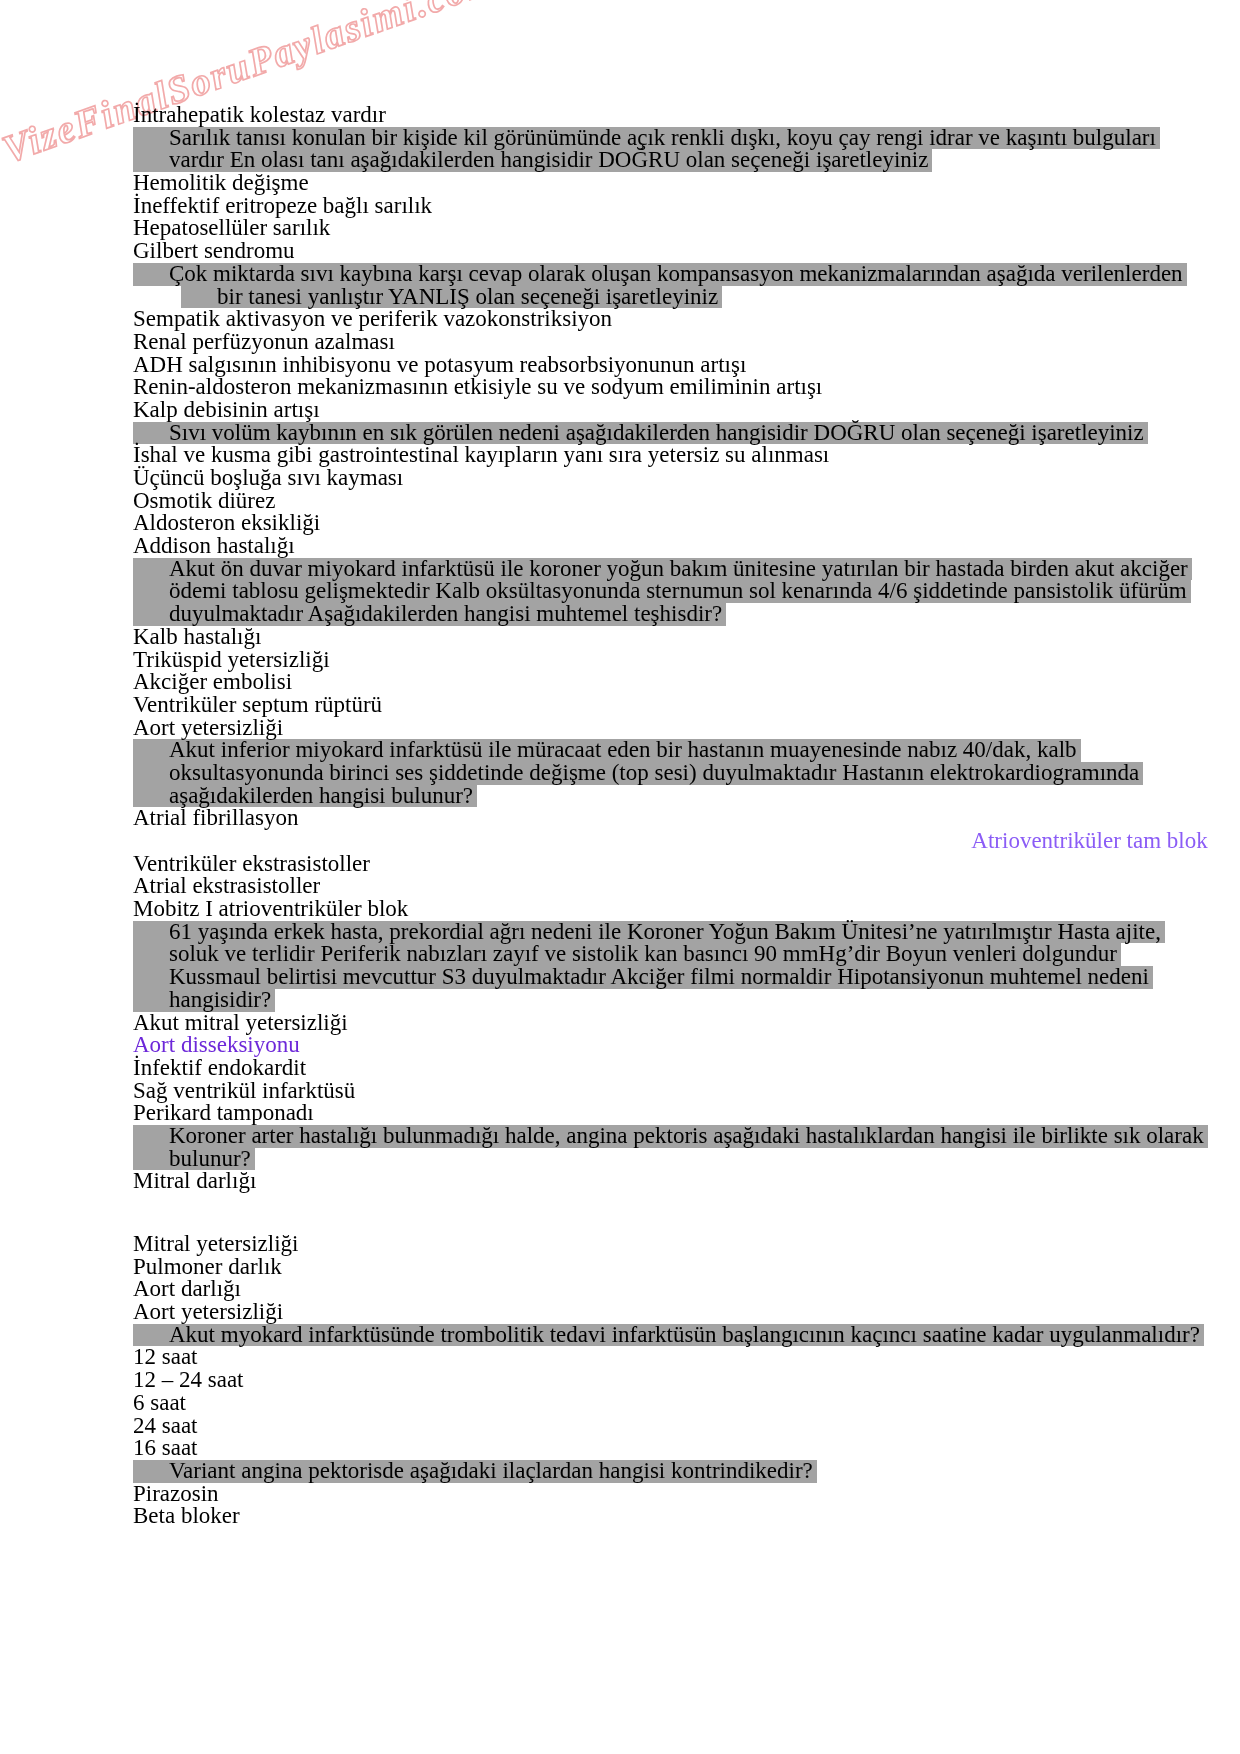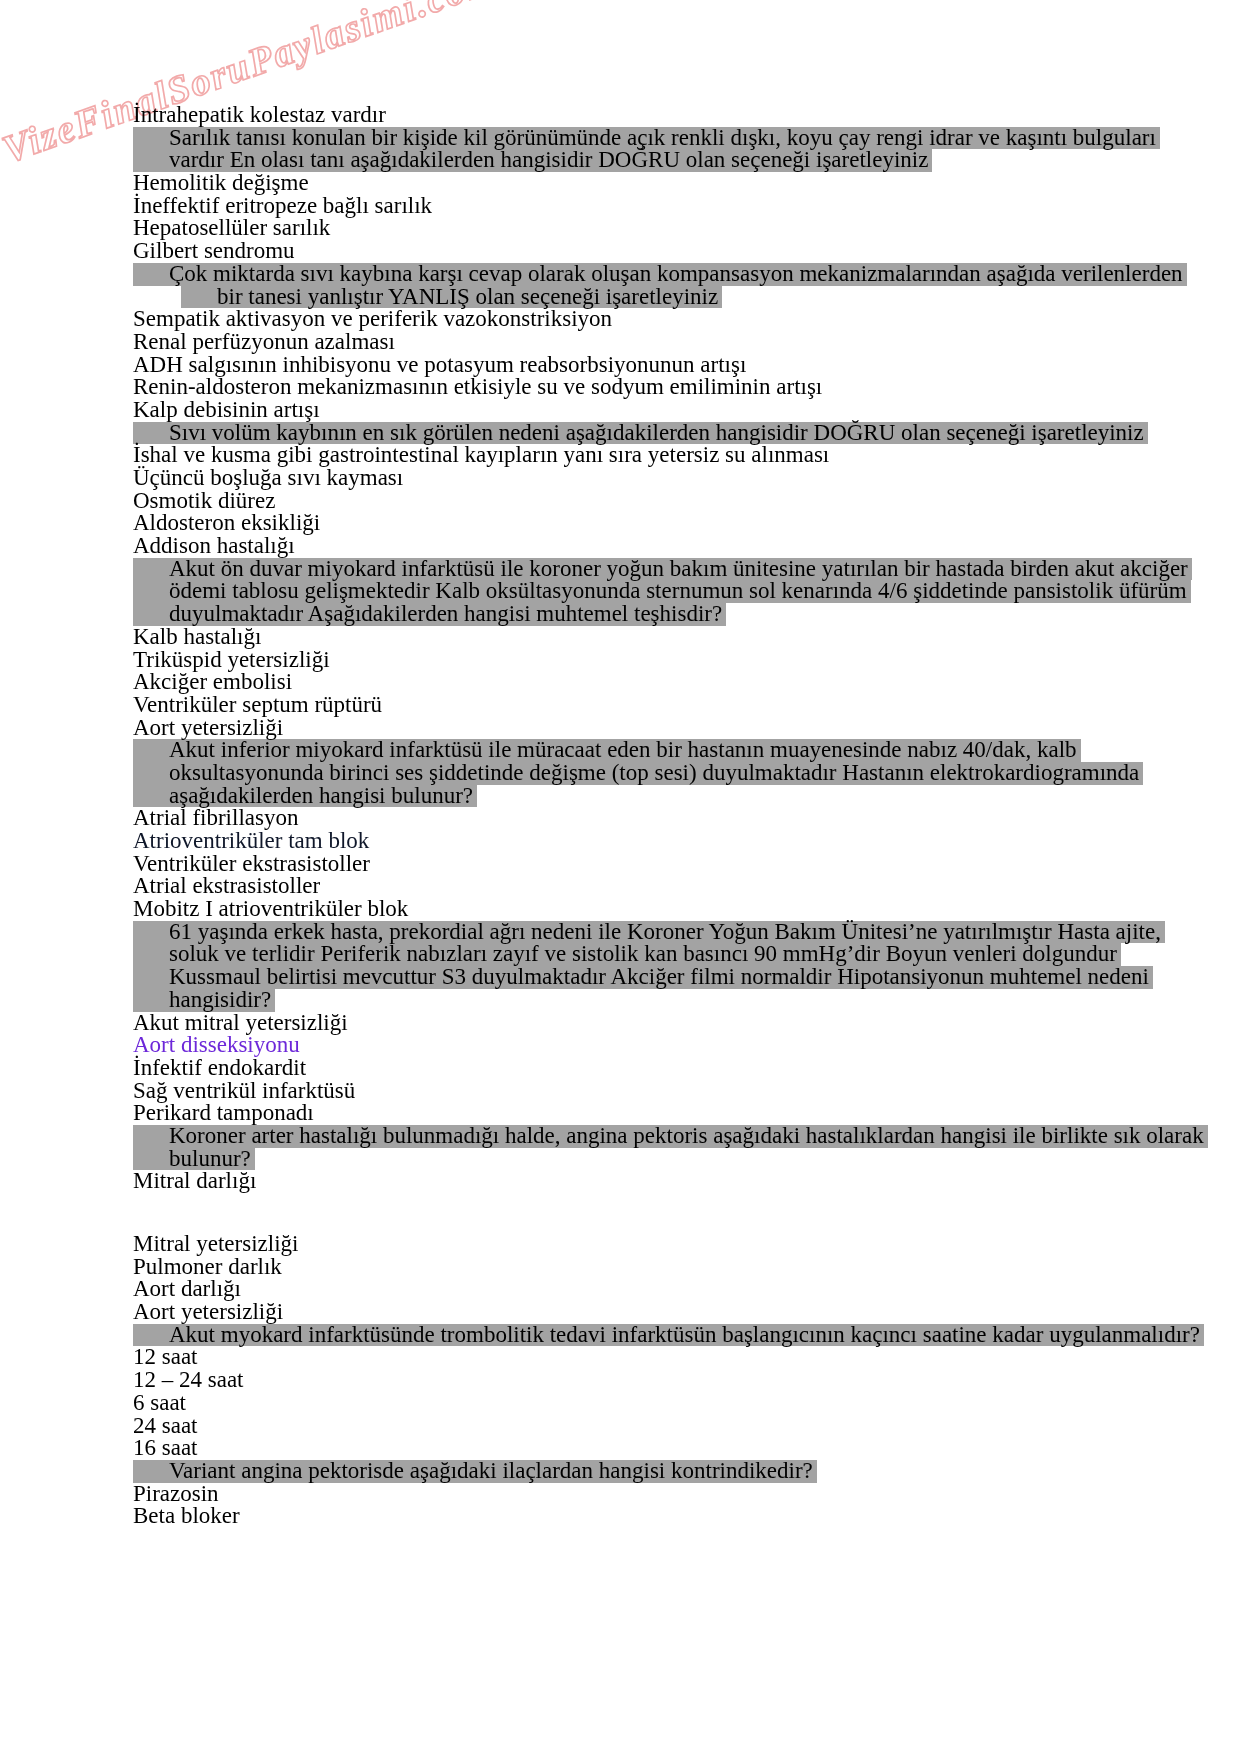--- a/index.html
+++ b/index.html
@@ -78,21 +78,21 @@
       <div class="line hl" style="background: rgb(163, 163, 163); color: rgb(0, 0, 0);">duyulmaktadır Aşağıdakilerden hangisi muhtemel teşhisdir?</div>
       <div class="line" style="color: rgb(0, 0, 0);">Kalb hastalığı</div>
       <div class="line" style="color: rgb(0, 0, 0);">Triküspid yetersizliği</div>
       <div class="line" style="color: rgb(0, 0, 0);">Akciğer embolisi</div>
       <div class="line" style="color: rgb(0, 0, 0);">Ventriküler septum rüptürü</div>
       <div class="line" style="color: rgb(0, 0, 0);">Aort yetersizliği</div>
       <div class="line hl" style="background: rgb(163, 163, 163); color: rgb(0, 0, 0);">Akut inferior miyokard infarktüsü ile müracaat eden bir hastanın muayenesinde nabız 40/dak, kalb</div>
       <div class="line hl" style="background: rgb(163, 163, 163); color: rgb(0, 0, 0);">oksultasyonunda birinci ses şiddetinde değişme (top sesi) duyulmaktadır Hastanın elektrokardiogramında</div>
       <div class="line hl" style="background: rgb(163, 163, 163); color: rgb(0, 0, 0);">aşağıdakilerden hangisi bulunur?</div>
       <div class="line" style="color: rgb(0, 0, 0);">Atrial fibrillasyon</div>
-      <div class="line" style="color: #0f172a;">Atrioventriküler tam blok</div>
+      <div class="line" style="color: #8b5cf6; text-align: right;">Atrioventriküler tam blok</div>
       <div class="line" style="color: rgb(0, 0, 0);">Ventriküler ekstrasistoller</div>
       <div class="line" style="color: rgb(0, 0, 0);">Atrial ekstrasistoller</div>
       <div class="line" style="color: rgb(0, 0, 0);">Mobitz I atrioventriküler blok</div>
       <div class="line hl" style="background: rgb(163, 163, 163); color: rgb(0, 0, 0);">61 yaşında erkek hasta, prekordial ağrı nedeni ile Koroner Yoğun Bakım Ünitesi’ne yatırılmıştır Hasta ajite,</div>
       <div class="line hl" style="background: rgb(163, 163, 163); color: rgb(0, 0, 0);">soluk ve terlidir Periferik nabızları zayıf ve sistolik kan basıncı 90 mmHg’dir Boyun venleri dolgundur</div>
       <div class="line hl" style="background: rgb(163, 163, 163); color: rgb(0, 0, 0);">Kussmaul belirtisi mevcuttur S3 duyulmaktadır Akciğer filmi normaldir Hipotansiyonun muhtemel nedeni</div>
       <div class="line hl" style="background: rgb(163, 163, 163); color: rgb(0, 0, 0);">hangisidir?</div>
       <div class="line" style="color: rgb(0, 0, 0);">Akut mitral yetersizliği</div>
       <div class="line" style="color: #6d28d9;">Aort disseksiyonu</div>
       <div class="line" style="color: rgb(0, 0, 0);">İnfektif endokardit</div>

